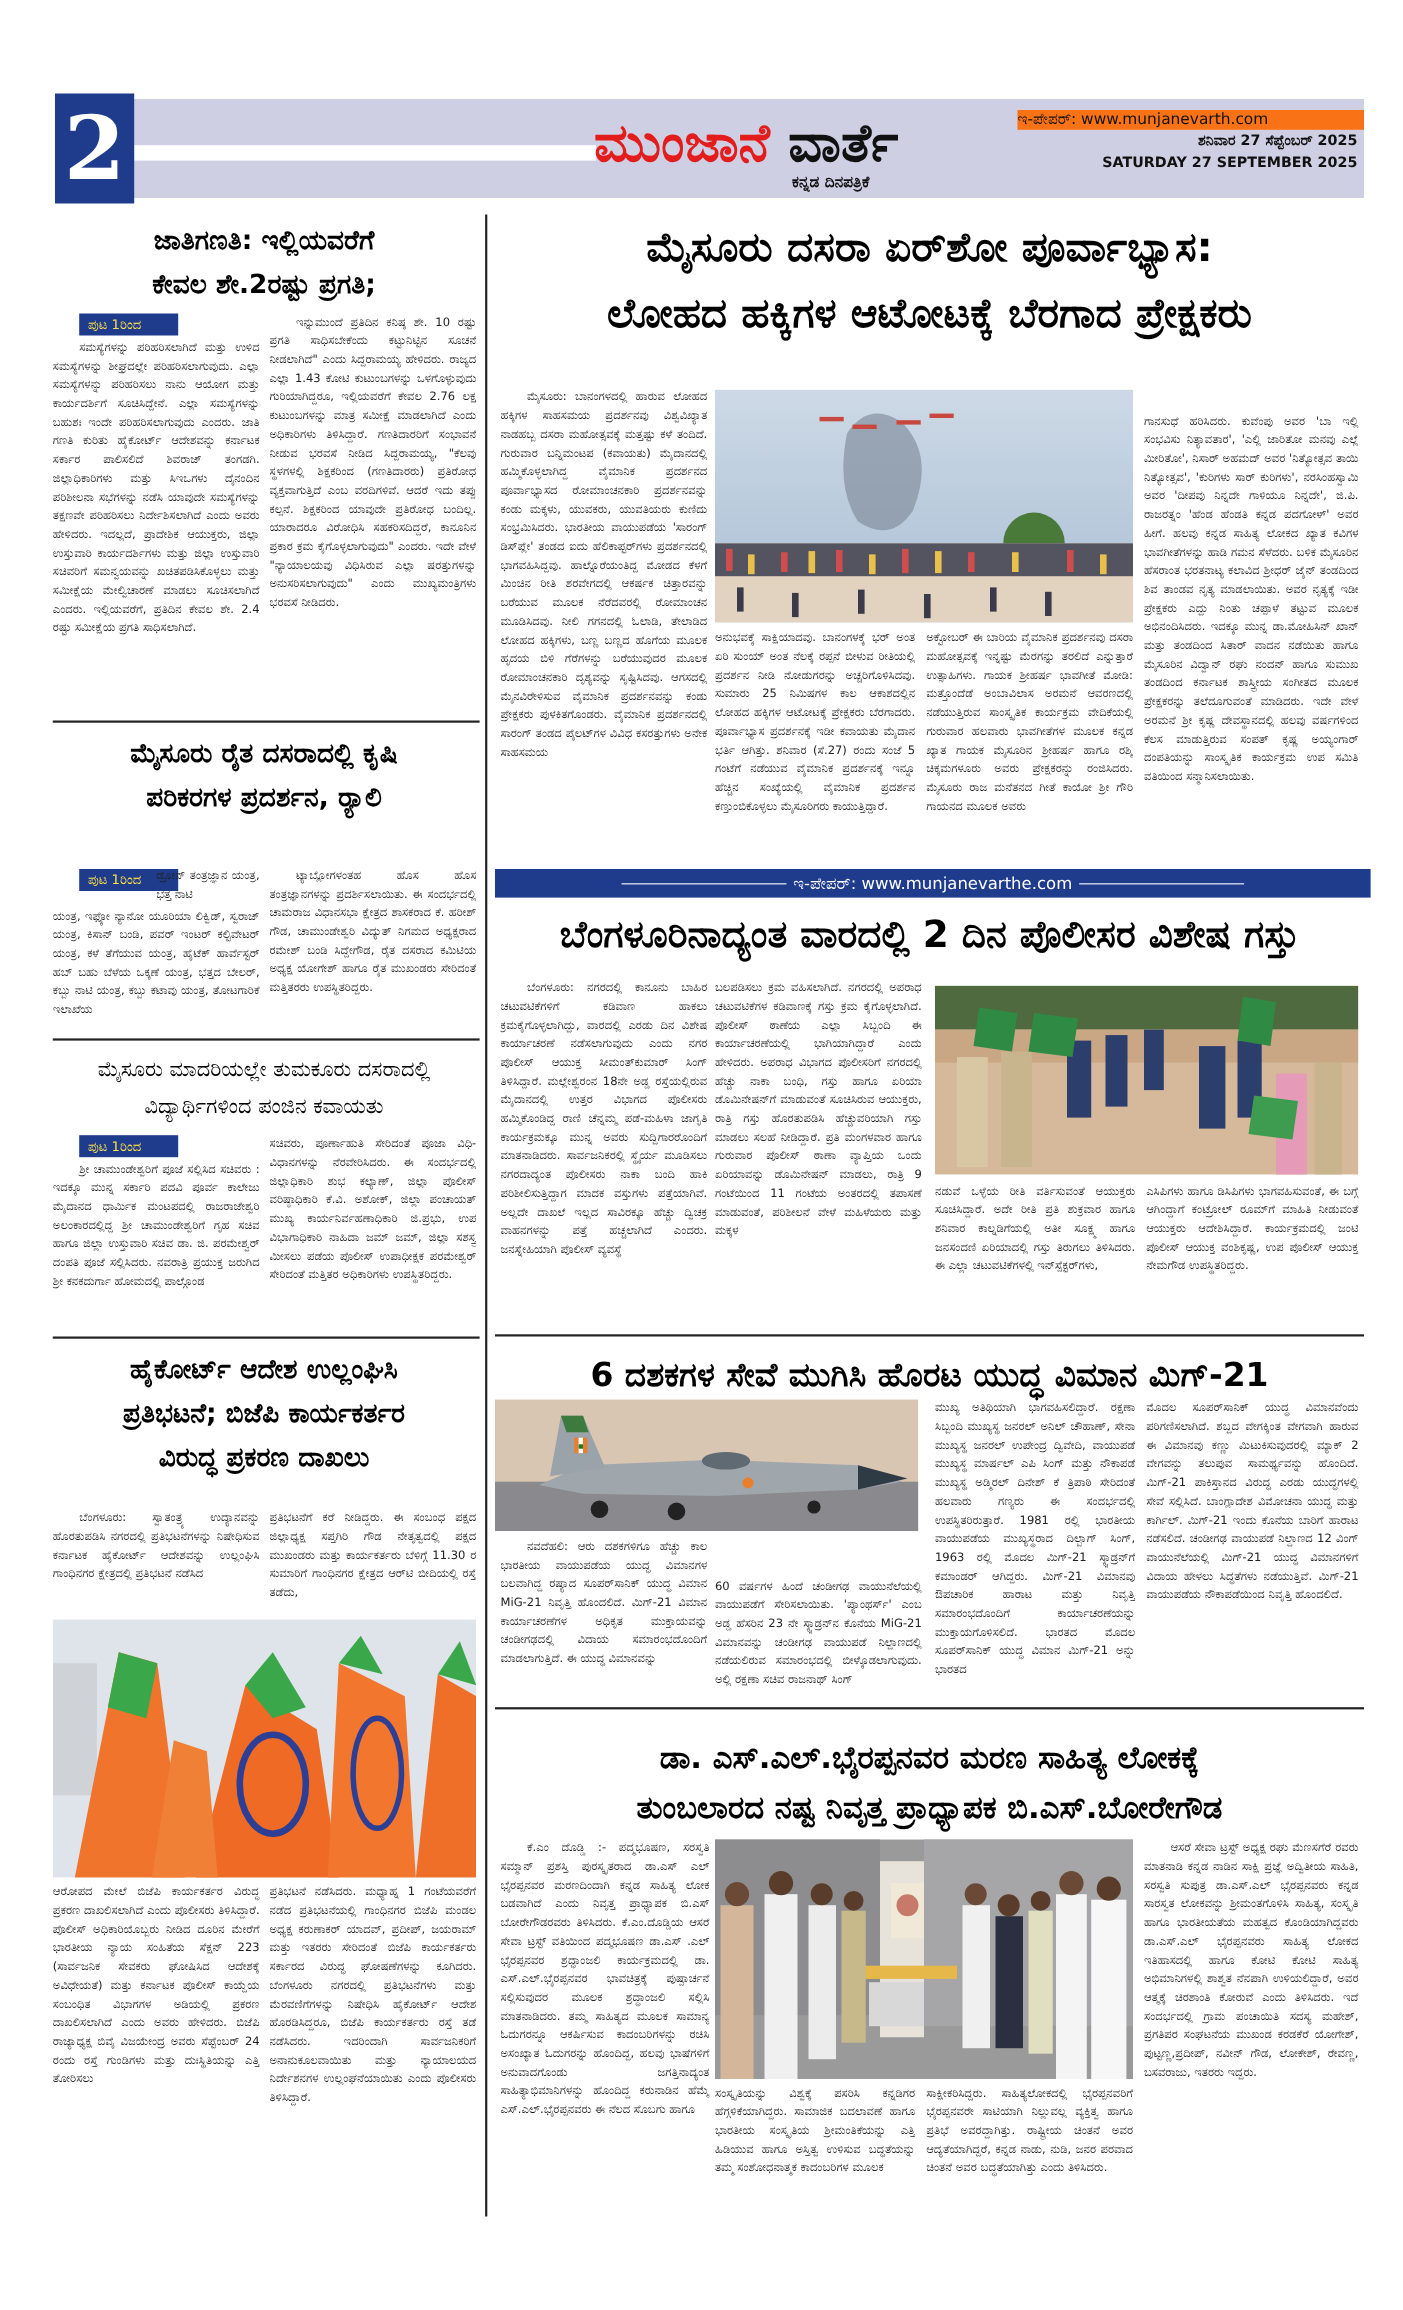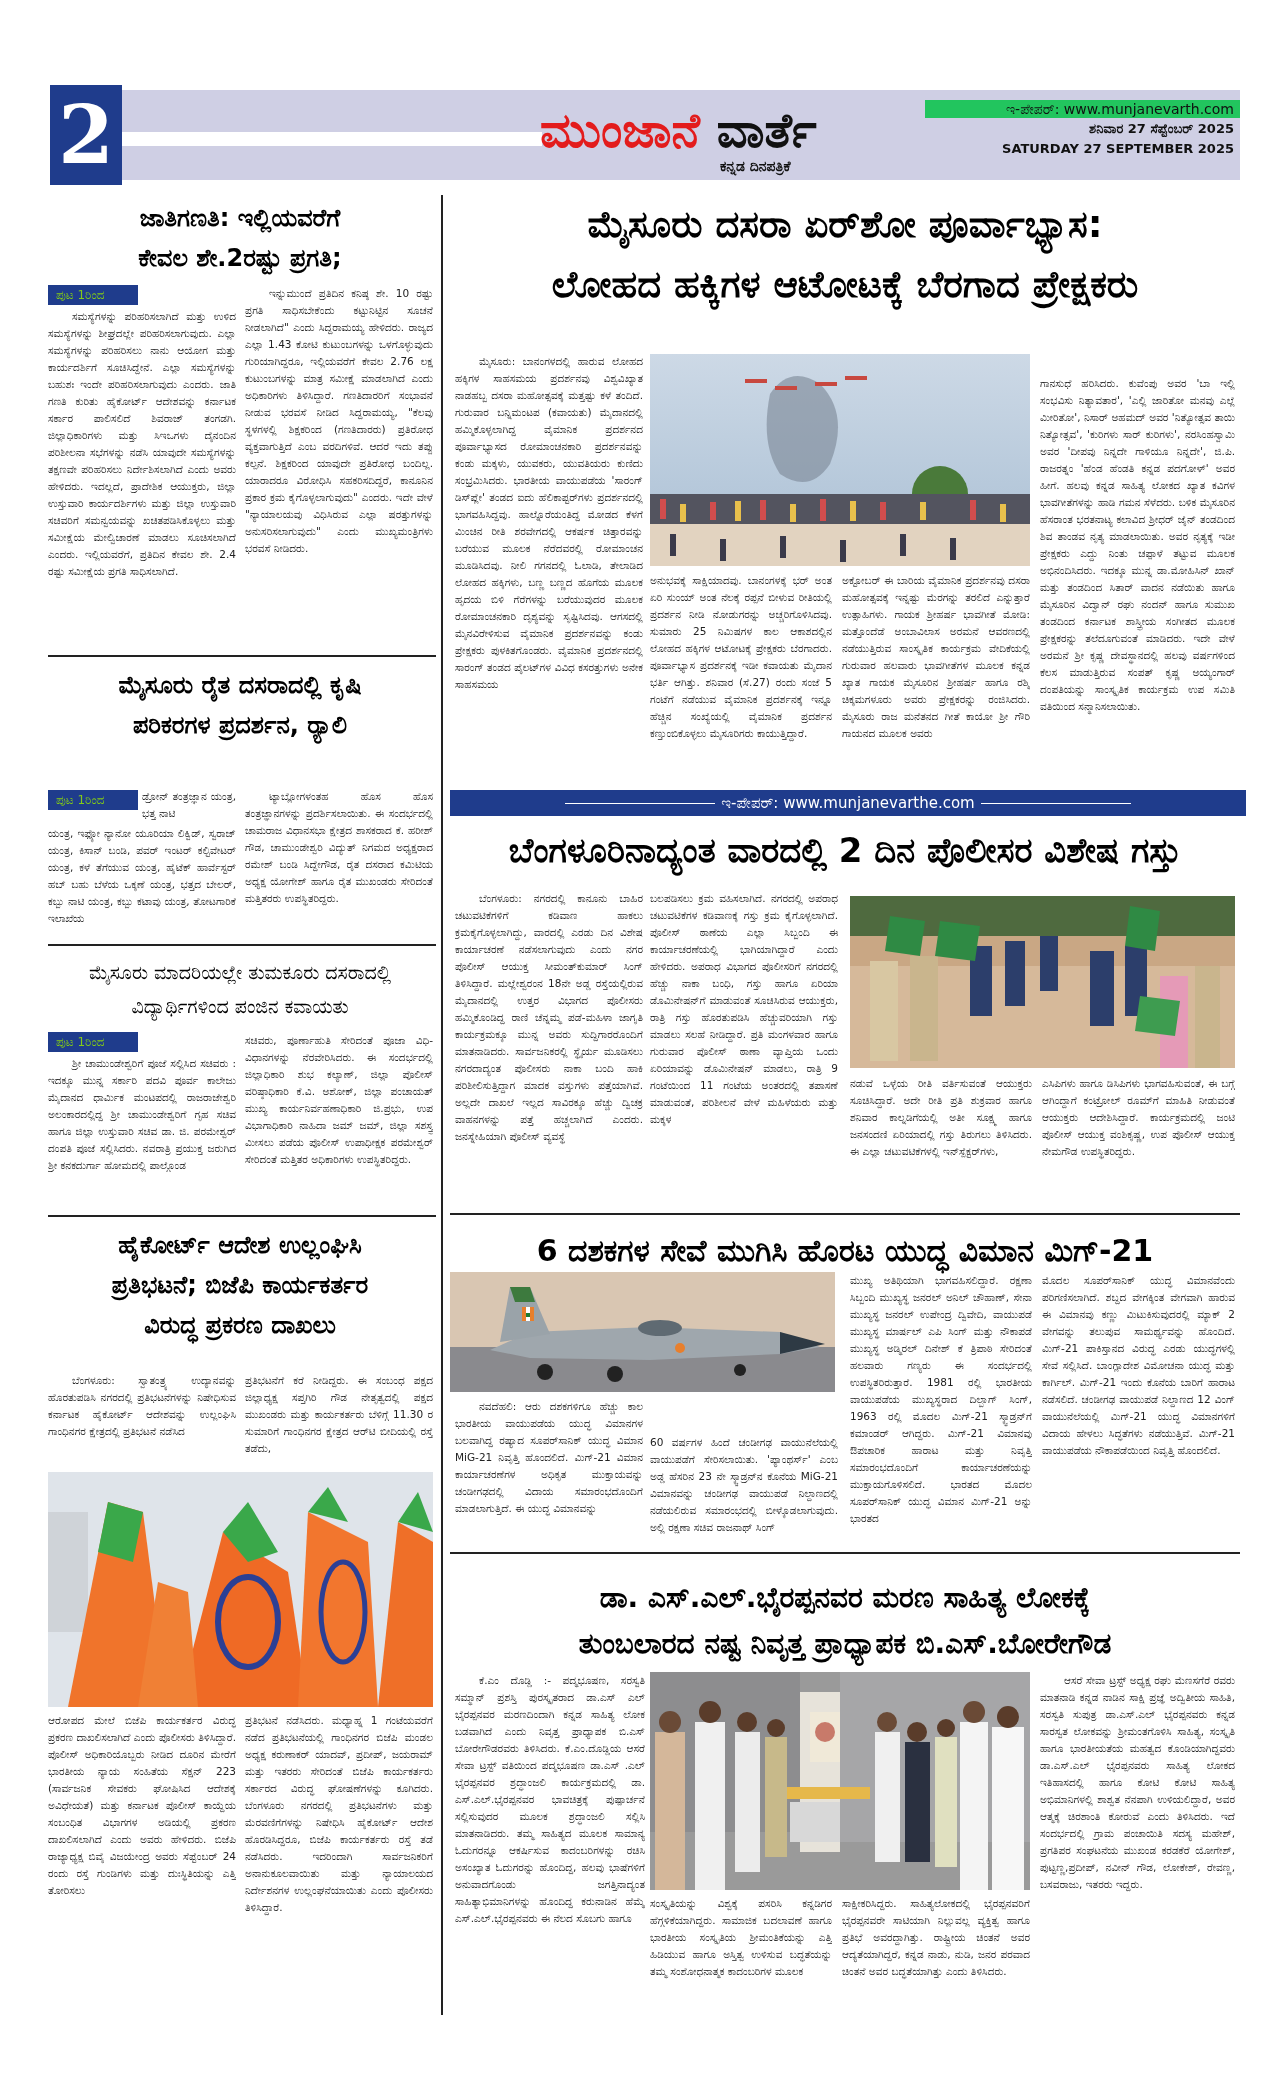--- a/index.html
+++ b/index.html
@@ -8,28 +8,28 @@
   .abs { position: absolute; }
   
   #masthead-band { left: 50px; top: 90px; width: 1190px; height: 90px; background: #cfcfe4; }
   #page-num { left: 50px; top: 85px; width: 72px; height: 100px; background: #1f3c8c; color: #fff;
               font-family: "DejaVu Serif", serif; font-size: 80px; line-height: 100px; text-align: center; font-weight: bold; }
   #white-strip { left: 122px; top: 132px; width: 420px; height: 14px; background: #fff; }
   #logo { left: 540px; top: 100px; width: 360px; height: 60px; font-size: 48px; font-weight: bold; line-height: 60px; }
   #logo .red { color: #e31c1c; }
   #logo .blk { color: #111; }
   #tagline { left: 720px; top: 158px; font-size: 14px; font-weight: bold; }
-  #epaper-box { left: 925px; top: 100px; width: 315px; height: 18px; background: #22c55e; font-size: 14px; text-align: right; padding-right: 6px; line-height: 18px; }
+  #epaper-box { left: 925px; top: 100px; width: 315px; height: 18px; background: #f97316; font-size: 14px; padding-right: 6px; line-height: 18px; }
   #date-kn { left: 925px; top: 121px; width: 315px; text-align: right; font-size: 13px; font-weight: bold; padding-right: 6px; }
   #date-en { left: 925px; top: 141px; width: 315px; text-align: right; font-size: 13px; font-weight: bold; padding-right: 6px; }
   
   .vrule { background: #222; width: 2px; }
   .hrule { background: #222; height: 2px; }
   .headline { font-weight: bold; text-align: center; color: #000; font-family: "DejaVu Sans", sans-serif; }
-  .label-box { background: #1f3c8c; color: #84cc16; font-size: 12px; padding: 3px 8px; height: 20px; line-height: 14px; }
+  .label-box { background: #1f3c8c; color: #fde047; font-size: 12px; padding: 3px 8px; height: 20px; line-height: 14px; margin-left: 24px; }
   .body-text { font-size: 10.5px; line-height: 17px; text-align: justify; color: #222; overflow: hidden; }
   .body-text p { text-indent: 24px; }
   .img { overflow: hidden; }
   #epaper-banner { left: 450px; top: 790px; width: 796px; height: 26px; background: #1f3c8c; color: #fff; font-size: 15px; text-align: center; line-height: 26px; }
   #epaper-banner .line { display: inline-block; width: 150px; height: 1px; background: #fff; vertical-align: middle; margin: 0 6px; }
 </style>
 </head>
 <body>
 
 <div id="masthead-band" class="abs"></div>

